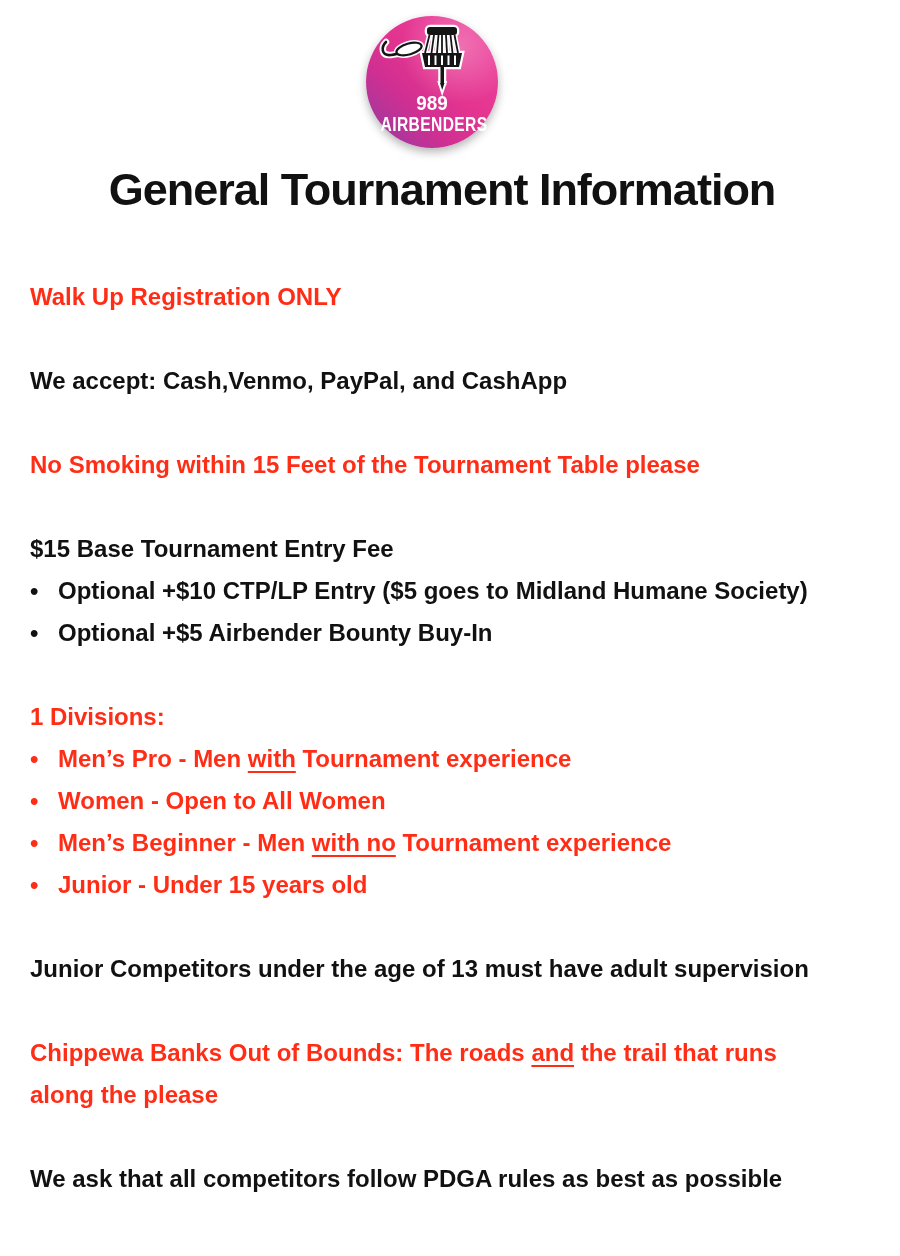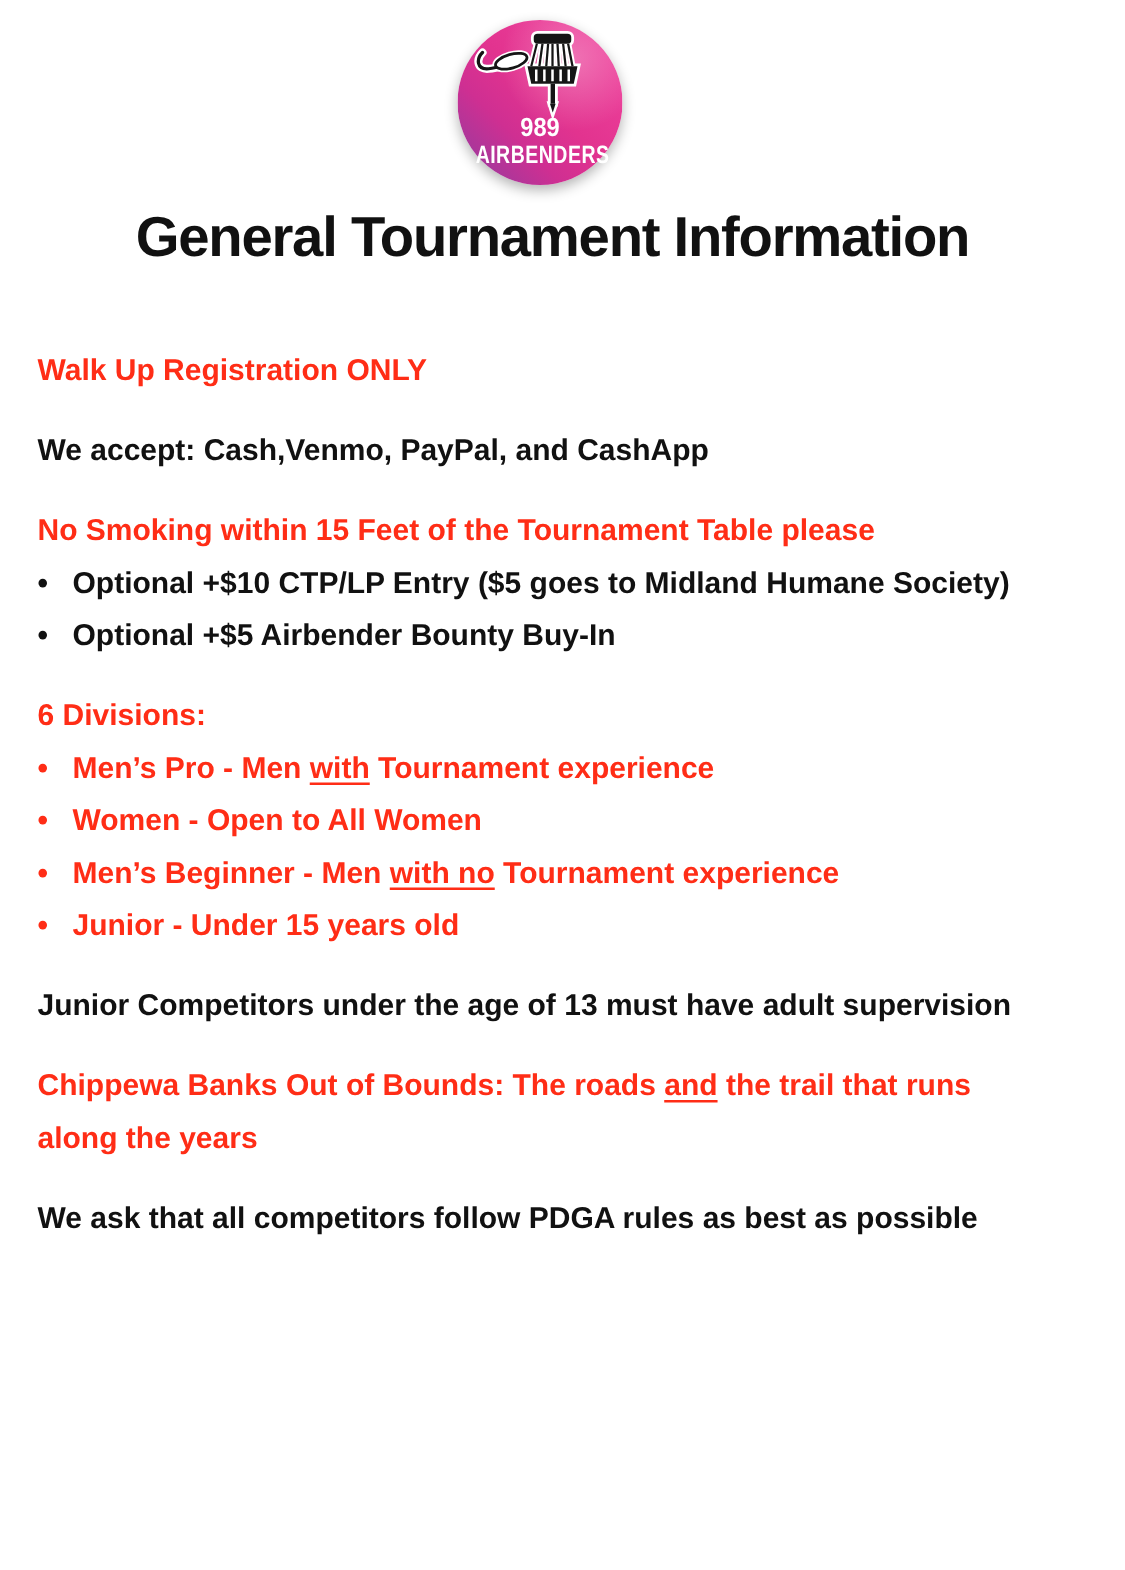--- a/index.html
+++ b/index.html
@@ -29,21 +29,21 @@
   }
   
   h1{
     margin:14px 16px 0 0;padding:0;text-align:center;
     font-size:45px;line-height:56px;letter-spacing:-1px;color:#111;
   }
   
   .content{padding:0 30px;font-size:24px;line-height:42px;}
   .content p{margin:0;}
   .content p.first{margin-top:58px;}
-  .content p.gap{margin-top:22px;}
+  .content p.gap{margin-top:42px;}
   .red{color:#ff2d16;}
   .black{color:#111;}
   .bullet{display:inline-block;width:28px;}
   .u{text-decoration:underline;text-decoration-thickness:2px;text-underline-offset:4px;}
   .oob{max-width:820px;}
 </style>
 </head>
 <body>
 
 <div class="page">
@@ -101,29 +101,30 @@
   <h1>General Tournament Information</h1>
 
   <div class="content">
 
     <p class="red first"><span>Walk Up Registration ONLY</span></p>
 
     <p class="black gap"><span>We accept: Cash,Venmo, PayPal, and CashApp</span></p>
 
     <p class="red gap"><span>No Smoking within 15 Feet of the Tournament Table please</span></p>
 
+    <p class="black gap"><span>$15 Base Tournament Entry Fee</span></p>
     <p class="black"><span class="bullet">•</span><span>Optional +$10 CTP/LP Entry ($5 goes to Midland Humane Society)</span></p>
     <p class="black"><span class="bullet">•</span><span>Optional +$5 Airbender Bounty Buy-In</span></p>
 
-    <p class="red gap"><span>6 Divisions:</span></p>
+    <p class="red gap"><span>1 Divisions:</span></p>
     <p class="red"><span class="bullet">•</span><span>Men’s Pro - Men </span><span class="u">with</span><span> Tournament experience</span></p>
     <p class="red"><span class="bullet">•</span><span>Women - Open to All Women</span></p>
     <p class="red"><span class="bullet">•</span><span>Men’s Beginner - Men </span><span class="u">with no</span><span> Tournament experience</span></p>
     <p class="red"><span class="bullet">•</span><span>Junior - Under 15 years old</span></p>
 
     <p class="black gap"><span>Junior Competitors under the age of 13 must have adult supervision</span></p>
 
-    <p class="red gap oob"><span>Chippewa Banks Out of Bounds: The roads </span><span class="u">and</span><span> the trail that runs</span><br><span>along the years</span></p>
+    <p class="red gap oob"><span>Chippewa Banks Out of Bounds: The roads </span><span class="u">and</span><span> the trail that runs</span><br><span>along the please</span></p>
 
     <p class="black gap"><span>We ask that all competitors follow PDGA rules as best as possible</span></p>
 
   </div>
 </div>
 
 </body></html>

